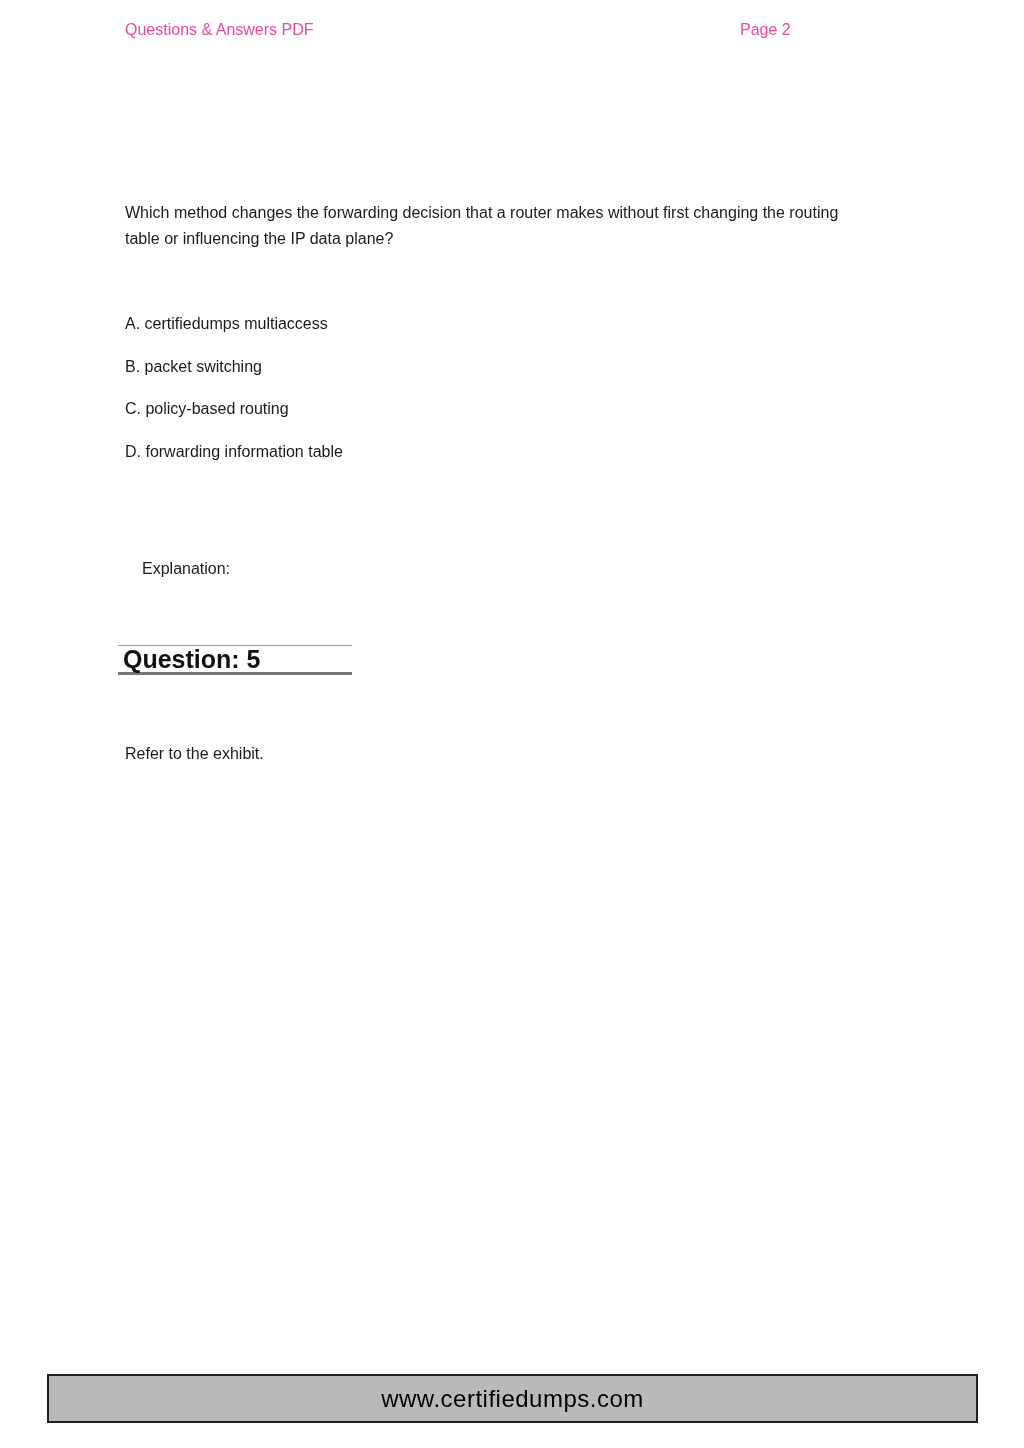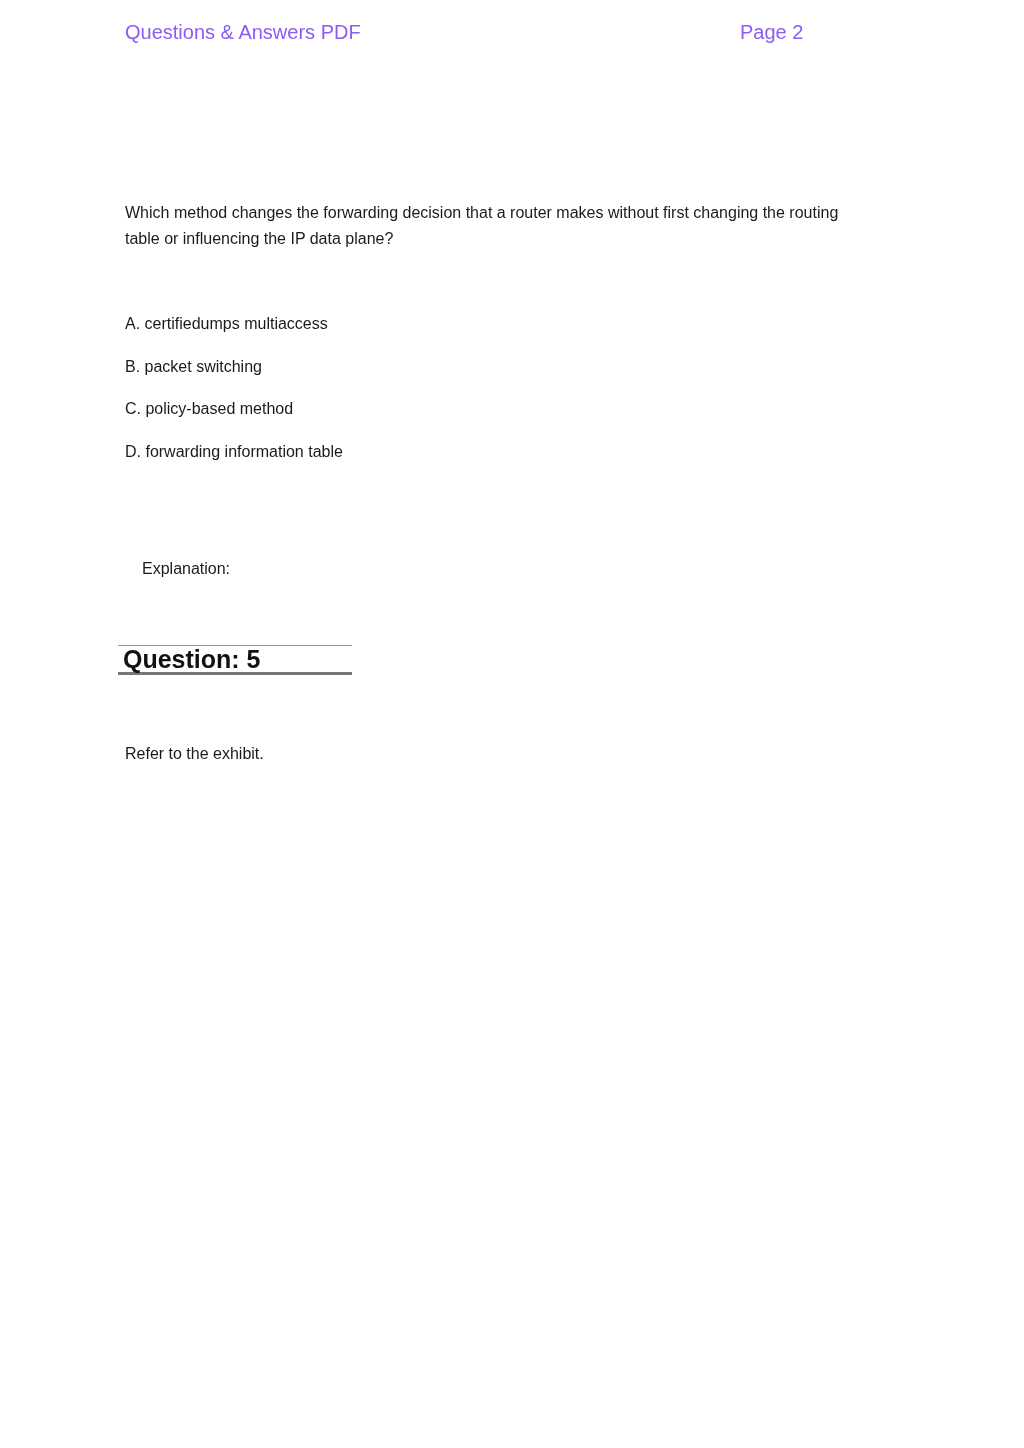--- a/index.html
+++ b/index.html
@@ -12,22 +12,22 @@
     width: 1024px;
     height: 1448px;
     background: #ffffff;
     font-family: "Liberation Sans", sans-serif;
     color: #1b1b1b;
     overflow: hidden;
   }
   .abs { position: absolute; }
 
   .header-text {
-    font-size: 20px;
-    color: #8b5cf6;
+    font-size: 16px;
+    color: #ec4899;
     white-space: nowrap;
     text-align: center;
   }
 
   .body-text {
     font-size: 16px;
     color: #1b1b1b;
   }
 
   .question-text {
@@ -105,25 +105,28 @@
   <div class="abs header-text" style="left:125px; top:21px;">Questions &amp; Answers PDF</div>
 
   <div class="abs header-text" style="left:740px; top:21px;">Page 2</div>
 
   <div class="abs body-text question-text">Which method changes the forwarding decision that a router makes without first changing the routing table or influencing the IP data plane?</div>
 
   <div class="abs body-text option option-a">A. certifiedumps multiaccess</div>
 
   <div class="abs body-text option option-b">B. packet switching</div>
 
-  <div class="abs body-text option option-c">C. policy-based method</div>
+  <div class="abs body-text option option-c">C. policy-based routing</div>
 
   <div class="abs body-text option option-d">D. forwarding information table</div>
 
 
   <div class="abs body-text explanation-label">Explanation:</div>
 
   <div class="abs question-heading-box">Question: 5</div>
 
   <div class="abs body-text exhibit-note">Refer to the exhibit.</div>
 
+  <div class="abs footer-bar">
+    <span class="footer-url">www.certifiedumps.com</span>
+  </div>
 
 </div>
 
 </body></html>

